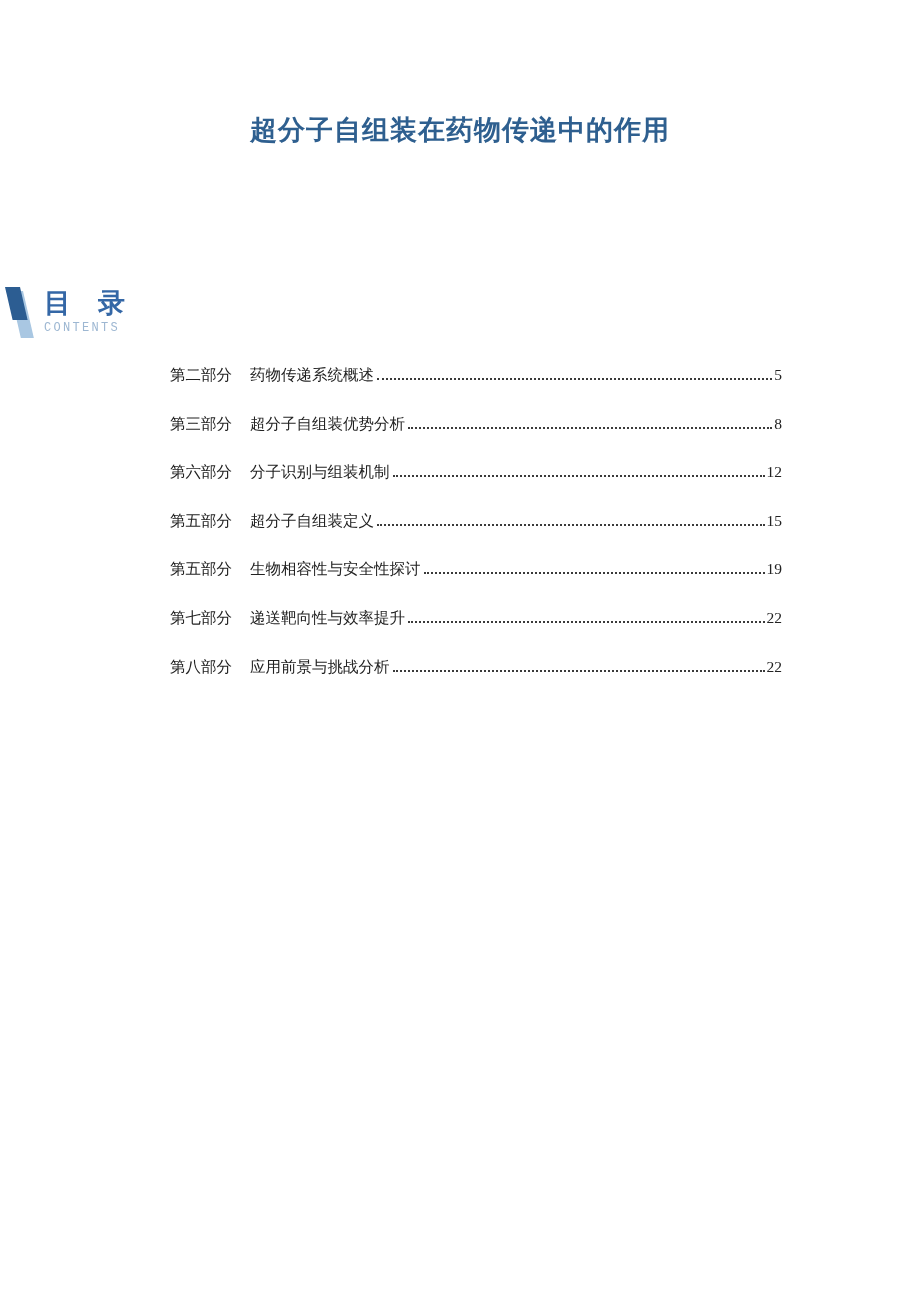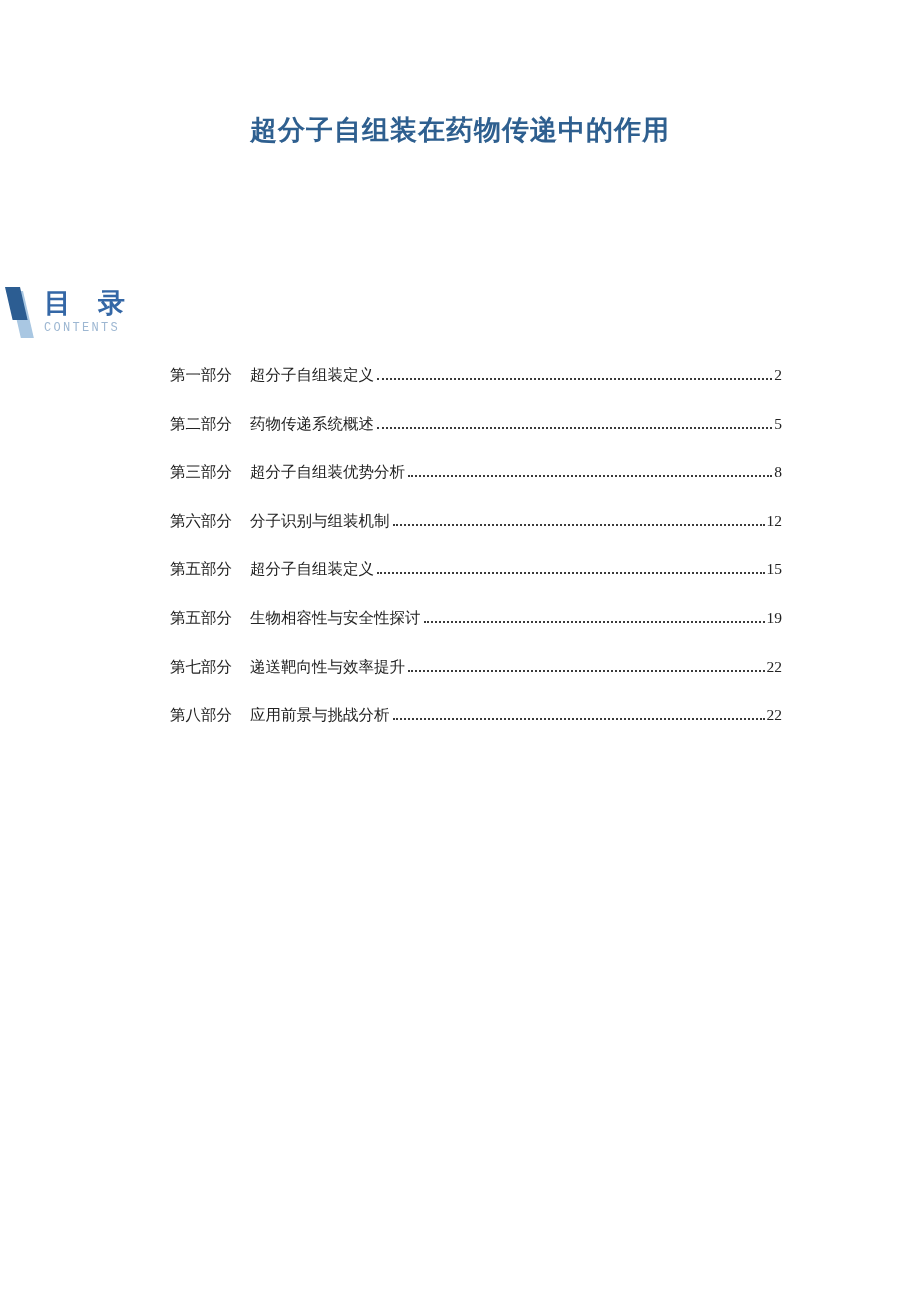--- a/index.html
+++ b/index.html
@@ -127,26 +127,20 @@
       <div class="bar-dark"></div>
     </div>
     <div class="toc-heading-box">
       <div class="toc-heading">目　录</div>
       <div class="toc-heading-sub">CONTENTS</div>
     </div>
   </div>
 
   <nav class="toc-list">
 
-    <div class="toc-row">
-      <span class="toc-row-label">第一部分</span>
-      <span class="toc-row-title">超分子自组装定义</span>
-      <span class="toc-leader"></span>
-      <span class="toc-row-page">2</span>
-    </div>
 
     <div class="toc-row">
       <span class="toc-row-label">第二部分</span>
       <span class="toc-row-title">药物传递系统概述</span>
       <span class="toc-leader"></span>
       <span class="toc-row-page">5</span>
     </div>
 
     <div class="toc-row">
       <span class="toc-row-label">第三部分</span>

